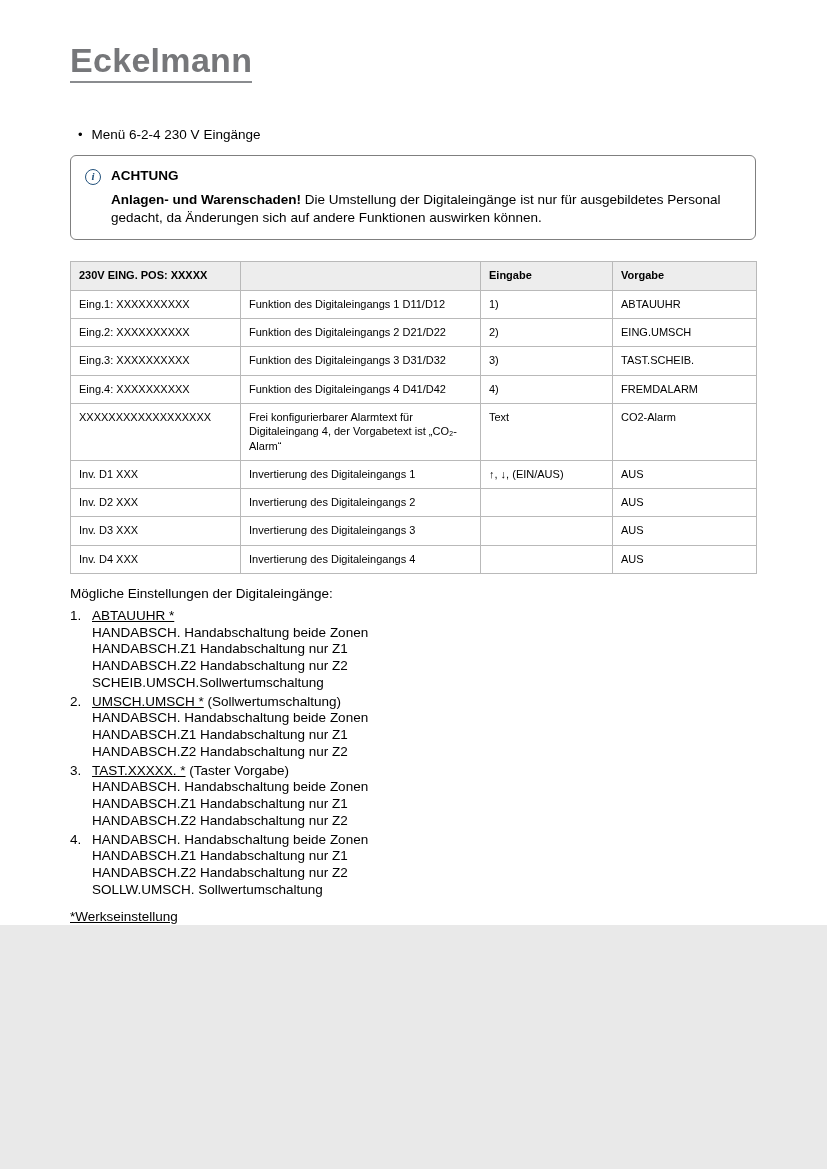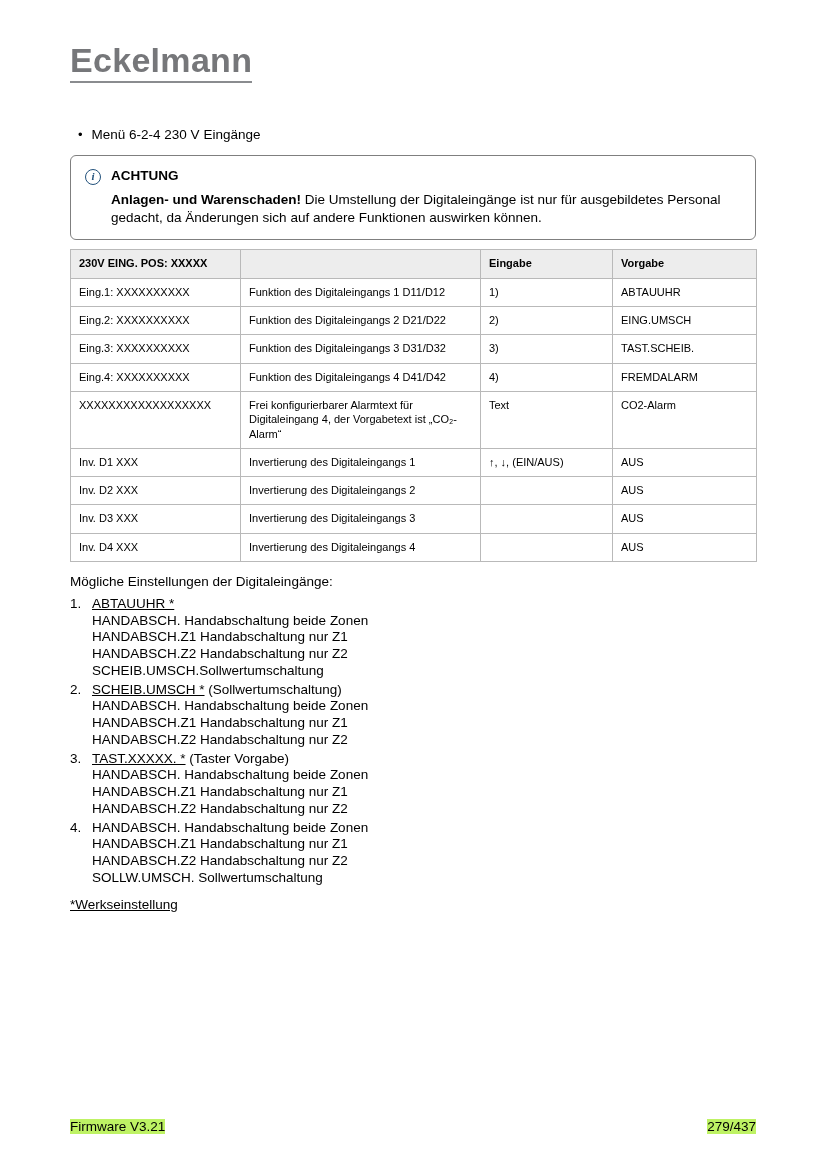--- a/index.html
+++ b/index.html
@@ -1,20 +1,20 @@
 <!DOCTYPE html>
 <html><head>
 <meta charset="utf-8">
 <style>
   * { margin: 0; padding: 0; box-sizing: border-box; }
   html, body { background: #e9e9e9; }
   body { font-family: "Liberation Sans", sans-serif; color: #000; }
   .page {
     position: relative;
-    width: 827px; height: 1169px;
+    width: 827px; height: 925px;
     background: #ffffff;
     margin: 0 auto;
     overflow: hidden;
   }
   .content { padding: 43px 71px 0 70px; }
 
   
   .logo {
     display: inline-block;
     font-size: 34px;
@@ -53,21 +53,21 @@
     font-size: 11px;
     line-height: 13px;
     text-align: center;
     margin-top: 1px;
   }
   .notice-title { font-size: 13.5px; font-weight: bold; }
   .notice-body { margin-top: 8px; font-size: 13.5px; line-height: 1.35; }
 
   
   .data-table {
-    margin-top: 9px;
+    margin-top: 21px;
     width: 100%;
     border-collapse: collapse;
     font-size: 11px;
     table-layout: fixed;
   }
   .data-table th, .data-table td {
     border: 1px solid #b9b9b9;
     padding: 6px 8px 7px 8px;
     text-align: left;
     vertical-align: top;
@@ -216,21 +216,21 @@
         <span class="setting-num">1.</span>
         <div class="setting-head"><span class="setting-title">ABTAUUHR *</span><span class="setting-suffix"></span></div>
         <div class="setting-line">HANDABSCH. Handabschaltung beide Zonen</div>
         <div class="setting-line">HANDABSCH.Z1 Handabschaltung nur Z1</div>
         <div class="setting-line">HANDABSCH.Z2 Handabschaltung nur Z2</div>
         <div class="setting-line">SCHEIB.UMSCH.Sollwertumschaltung</div>
       </div>
 
       <div class="setting-item">
         <span class="setting-num">2.</span>
-        <div class="setting-head"><span class="setting-title">SCHEIB.UMSCH *</span><span class="setting-suffix"> (Sollwertumschaltung)</span></div>
+        <div class="setting-head"><span class="setting-title">UMSCH.UMSCH *</span><span class="setting-suffix"> (Sollwertumschaltung)</span></div>
         <div class="setting-line">HANDABSCH. Handabschaltung beide Zonen</div>
         <div class="setting-line">HANDABSCH.Z1 Handabschaltung nur Z1</div>
         <div class="setting-line">HANDABSCH.Z2 Handabschaltung nur Z2</div>
       </div>
 
       <div class="setting-item">
         <span class="setting-num">3.</span>
         <div class="setting-head"><span class="setting-title">TAST.XXXXX. *</span><span class="setting-suffix"> (Taster Vorgabe)</span></div>
         <div class="setting-line">HANDABSCH. Handabschaltung beide Zonen</div>
         <div class="setting-line">HANDABSCH.Z1 Handabschaltung nur Z1</div>

